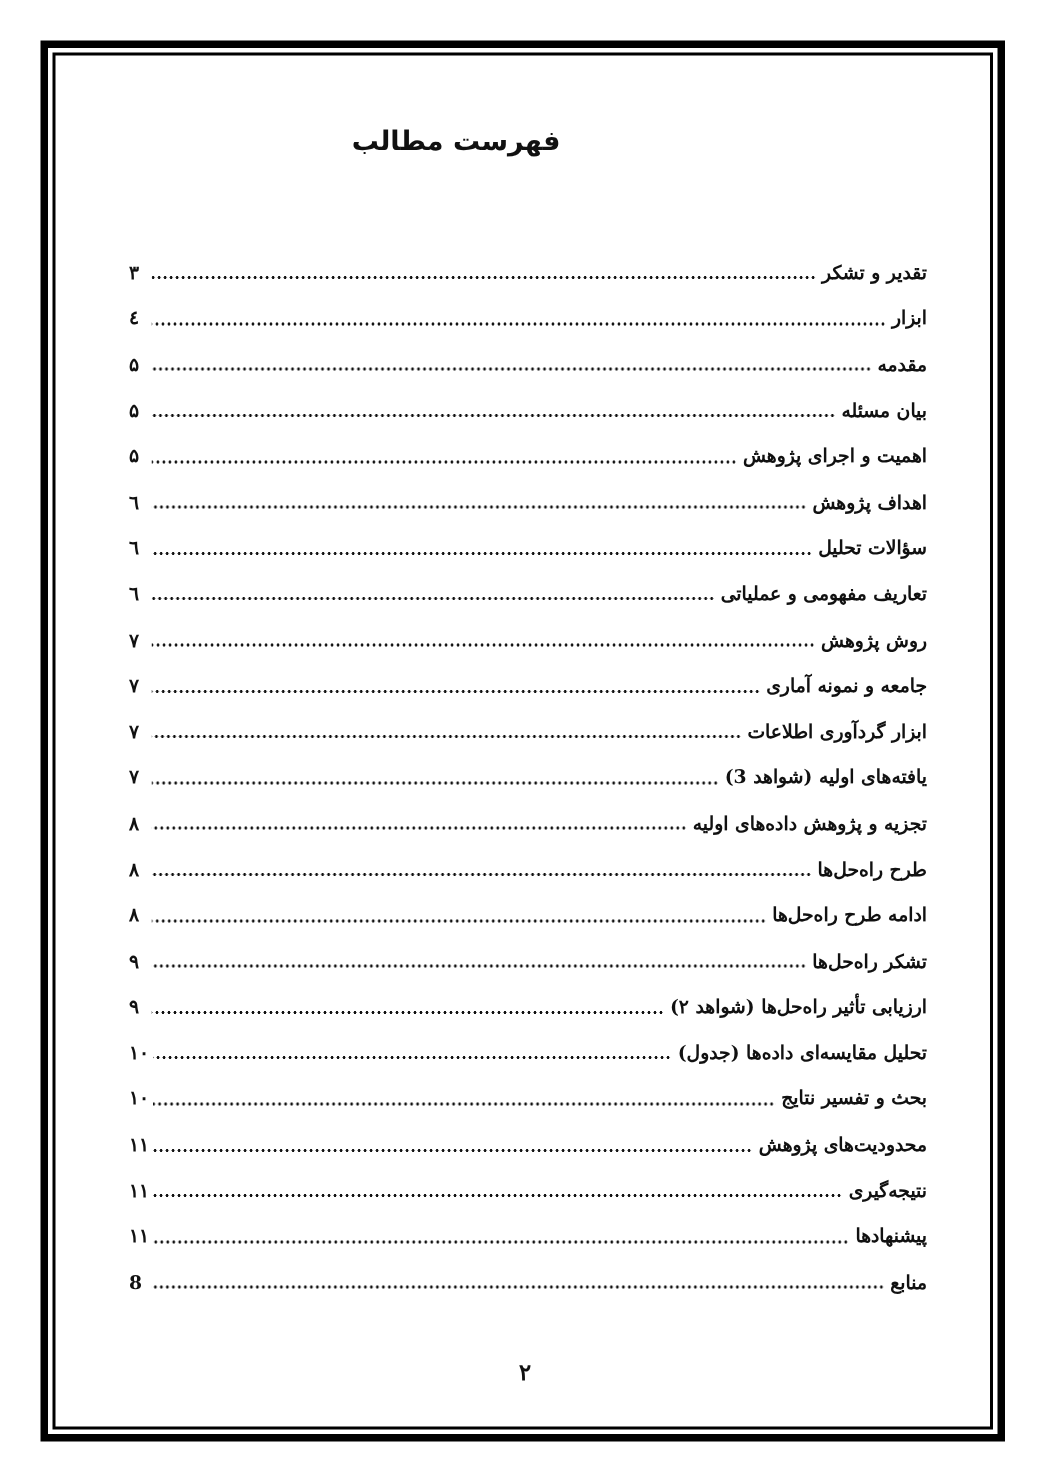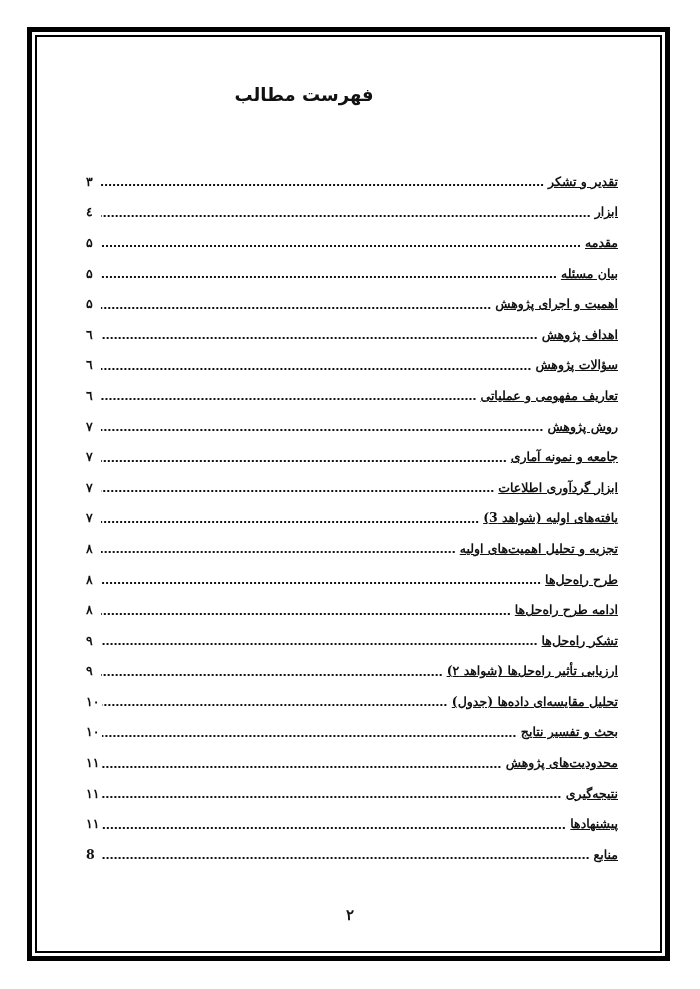--- a/index.html
+++ b/index.html
@@ -60,21 +60,20 @@
       flex-direction: row;
       align-items: center;
       direction: rtl;
       font-size: 12.5px;
       font-weight: bold;
       white-space: nowrap;
     }
     .toc-label {
       flex: 0 0 auto;
       padding-left: 4px;
-      text-decoration: underline;
     }
     .toc-dots {
       flex: 1 1 auto;
       overflow: hidden;
       height: 14px;
       position: relative;
     }
     .toc-dots::after {
       content: "";
       position: absolute;
@@ -136,21 +135,21 @@
       <span class="toc-label">اهمیت و اجرای پژوهش</span>
       <span class="toc-dots"></span>
       <span class="toc-page">۵</span>
     </li>
   <li class="toc-row">
       <span class="toc-label">اهداف پژوهش</span>
       <span class="toc-dots"></span>
       <span class="toc-page">٦</span>
     </li>
   <li class="toc-row">
-      <span class="toc-label">سؤالات پژوهش</span>
+      <span class="toc-label">سؤالات تحلیل</span>
       <span class="toc-dots"></span>
       <span class="toc-page">٦</span>
     </li>
   <li class="toc-row">
       <span class="toc-label">تعاریف مفهومی و عملیاتی</span>
       <span class="toc-dots"></span>
       <span class="toc-page">٦</span>
     </li>
   <li class="toc-row">
       <span class="toc-label">روش پژوهش</span>
@@ -166,21 +165,21 @@
       <span class="toc-label">ابزار گردآوری اطلاعات</span>
       <span class="toc-dots"></span>
       <span class="toc-page">۷</span>
     </li>
   <li class="toc-row">
       <span class="toc-label">یافته‌های اولیه (شواهد 3)</span>
       <span class="toc-dots"></span>
       <span class="toc-page">۷</span>
     </li>
   <li class="toc-row">
-      <span class="toc-label">تجزیه و تحلیل اهمیت‌های اولیه</span>
+      <span class="toc-label">تجزیه و پژوهش داده‌های اولیه</span>
       <span class="toc-dots"></span>
       <span class="toc-page">۸</span>
     </li>
   <li class="toc-row">
       <span class="toc-label">طرح راه‌حل‌ها</span>
       <span class="toc-dots"></span>
       <span class="toc-page">۸</span>
     </li>
   <li class="toc-row">
       <span class="toc-label">ادامه طرح راه‌حل‌ها</span>

